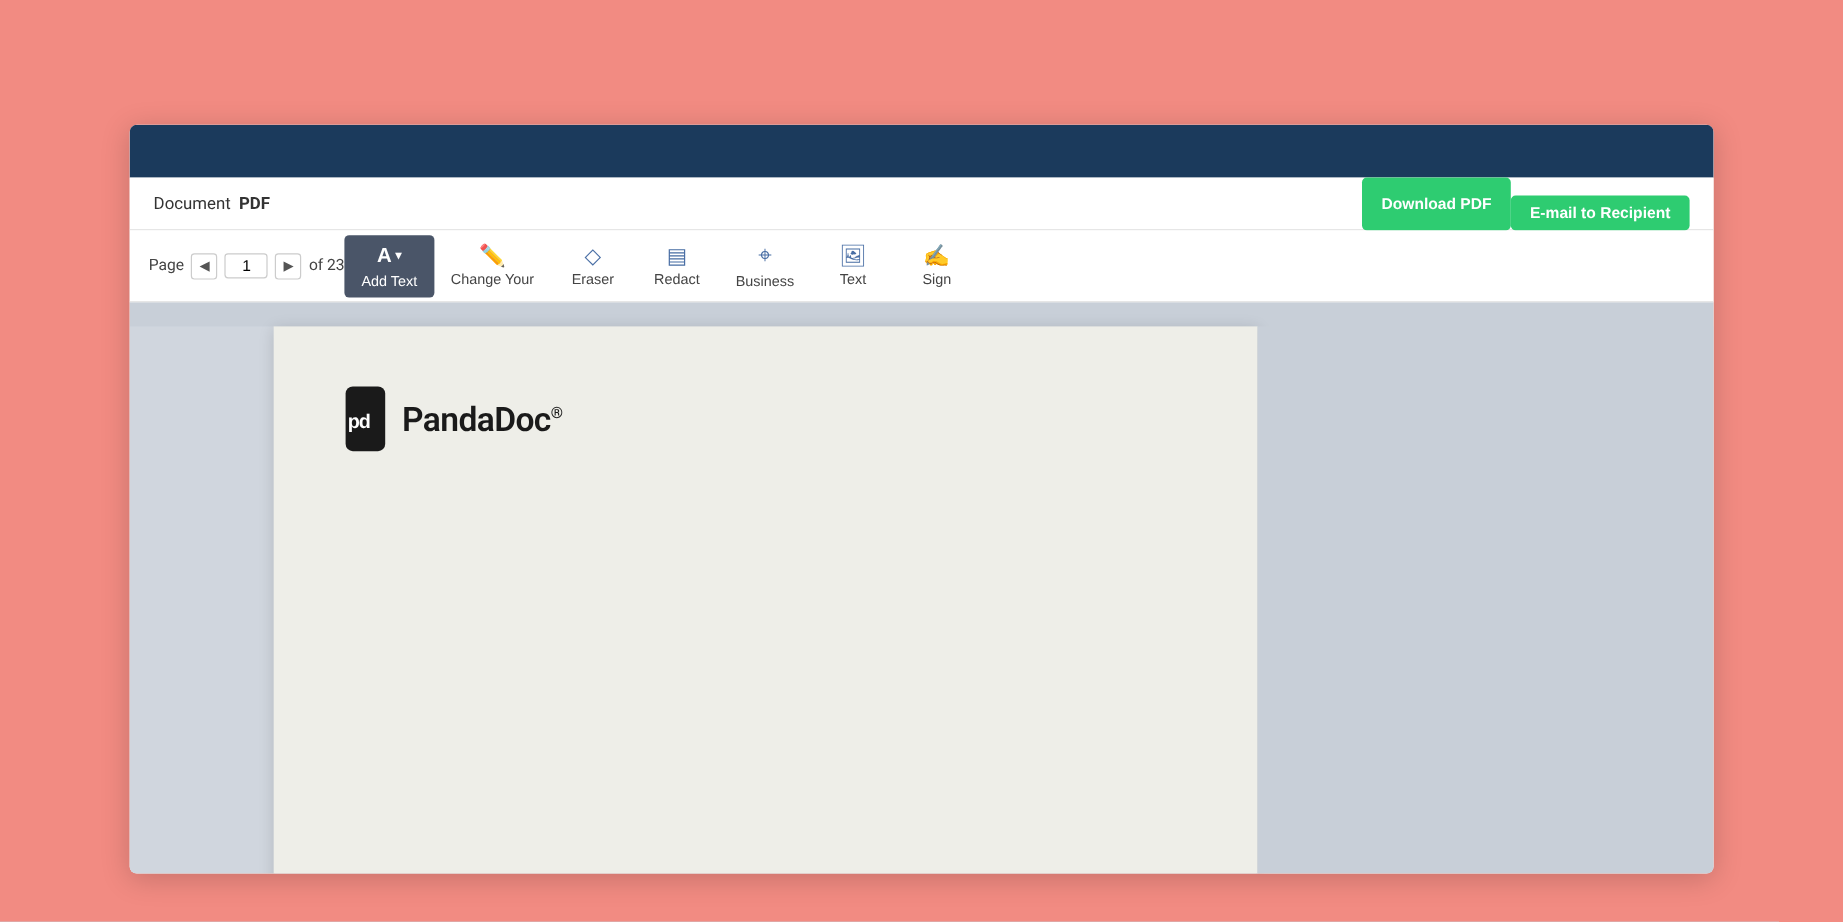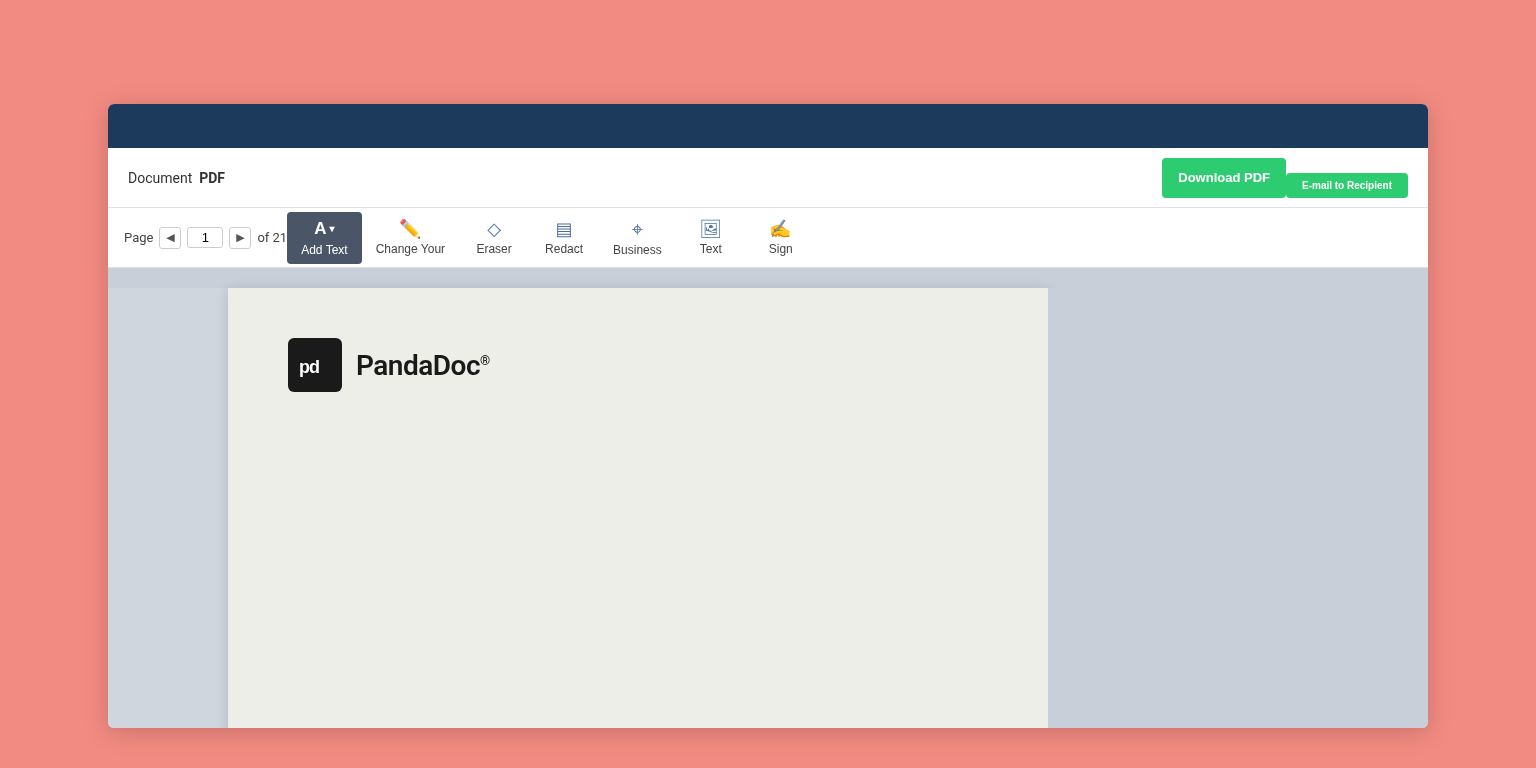--- a/index.html
+++ b/index.html
@@ -31,21 +31,21 @@
       height: 44px;
       flex-shrink: 0;
     }
 
     
     .doc-bar {
       display: flex;
       align-items: center;
       justify-content: space-between;
       padding: 0 20px;
-      height: 60px;
+      height: 44px;
       background: #fff;
       border-bottom: 1px solid #e0e0e0;
       flex-shrink: 0;
     }
 
     .doc-title {
       font-size: 14px;
       color: #333;
     }
 
@@ -68,21 +68,21 @@
       font-weight: 600;
       cursor: pointer;
     }
 
     .btn-email {
       background: #2ECC71;
       color: #fff;
       border: none;
       border-radius: 4px;
       padding: 7px 16px;
-      font-size: 10px;
+      font-size: 13px;
       font-weight: 600;
       cursor: pointer;
       margin-top: 15px;
     }
 
     
     .toolbar {
       display: flex;
       align-items: center;
       padding: 0 16px;
@@ -194,21 +194,21 @@
     }
 
     .pdf-logo-area {
       display: flex;
       align-items: center;
       gap: 14px;
       margin-bottom: 60px;
     }
 
     .pdf-logo-icon {
-      width: 54px;
+      width: 33px;
       height: 54px;
       background: #1a1a1a;
       border-radius: 6px;
       display: flex;
       align-items: center;
       justify-content: center;
       color: #fff;
       font-size: 20px;
       font-weight: 800;
       letter-spacing: -1px;
@@ -252,21 +252,21 @@
     </div>
   </div>
 
   <div class="toolbar">
 
     <div class="page-nav">
       <span>Page</span>
       <button class="page-nav-btn">◀</button>
       <input type="text" value="1" style="">
       <button class="page-nav-btn">▶</button>
-      <span>of 21</span>
+      <span>of 23</span>
     </div>
 
     <button class="tool-btn active">
       <span class="add-text-icon">
         A <span class="add-text-arrow">▾</span>
       </span>
       <span class="tool-label">Add Text</span>
     </button>
 
     <button class="tool-btn">

